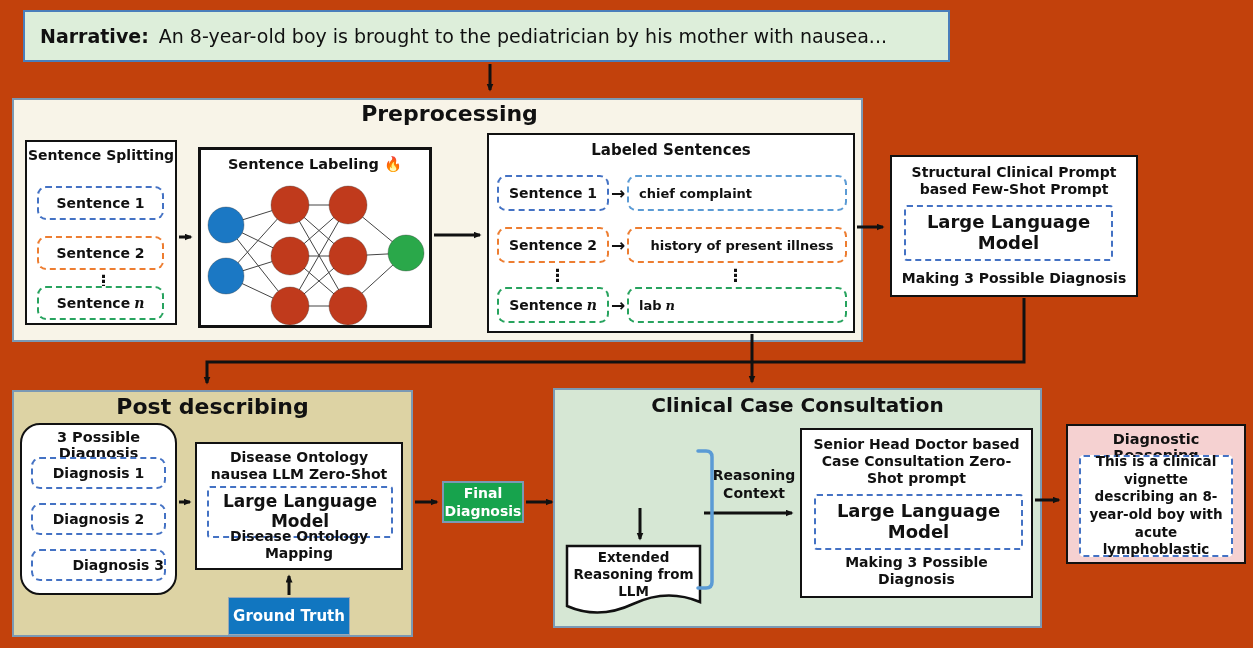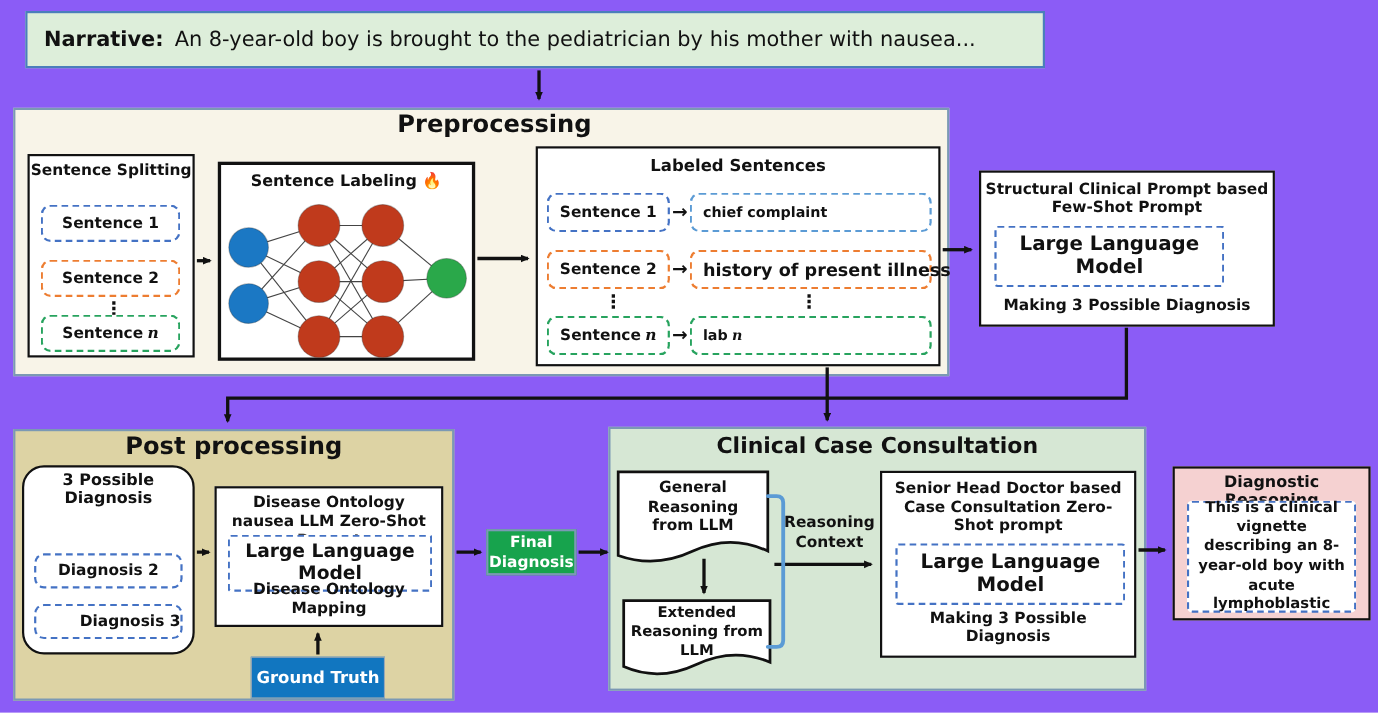--- a/index.html
+++ b/index.html
@@ -1,17 +1,17 @@
 <!DOCTYPE html>
 <html><head>
 <meta charset="utf-8">
 <style>
   html,body{margin:0;padding:0;background:#fff;}
   #canvas{
-    position:relative;width:1253px;height:648px;background:#8b5cf6;
+    position:relative;width:1253px;height:648px;background:#c2410c;
     font-family:"DejaVu Sans","Liberation Sans",sans-serif;color:#111;
     overflow:hidden;
   }
   .abs{position:absolute;box-sizing:border-box;}
   .section{position:absolute;box-sizing:border-box;border:2px solid #7b99b4;}
   .sec-title{position:absolute;left:0;right:0;text-align:center;font-weight:bold;}
   .wbox{position:absolute;box-sizing:border-box;background:#fff;border:2.5px solid #111;}
   .box-title{position:absolute;left:0;right:0;text-align:center;font-weight:bold;font-size:14px;}
   .dashed-item{
     position:absolute;box-sizing:border-box;background:#fff;border:2px dashed #4472c4;
@@ -112,51 +112,54 @@
     </div>
     <span class="mini-arrow" style="left:122px;top:48px;">→</span>
     <div class="dashed-item b-lblue" style="left:138px;top:40px;width:220px;height:36px;justify-content:flex-start;padding-left:10px;font-size:13px;">
       <span>chief complaint</span>
     </div>
 
     <div class="dashed-item b-orange" style="left:8px;top:92px;width:112px;height:36px;">
       <span>Sentence 2</span>
     </div>
     <span class="mini-arrow" style="left:122px;top:100px;">→</span>
-    <div class="dashed-item b-orange" style="left:138px;top:92px;width:220px;height:36px;justify-content:flex-start;padding-left:10px;font-size:16px;">
+    <div class="dashed-item b-orange" style="left:138px;top:92px;width:220px;height:36px;justify-content:center;padding-left:10px;font-size:13px;">
       <span>history of present illness</span>
     </div>
 
     <span class="vdots" style="left:60px;top:132px;">⋮</span>
     <span class="vdots" style="left:238px;top:132px;">⋮</span>
 
     <div class="dashed-item b-green" style="left:8px;top:152px;width:112px;height:36px;">
       <span>Sentence</span>
       <span class="mvar">n</span>
     </div>
     <span class="mini-arrow" style="left:122px;top:160px;">→</span>
     <div class="dashed-item b-green" style="left:138px;top:152px;width:220px;height:36px;justify-content:flex-start;padding-left:10px;font-size:13px;">
       <span>lab</span>
       <span class="mvar">n</span>
     </div>
   </div>
 
-  <div class="wbox" style="left:890px;top:155px;width:269px;height:142px;">
+  <div class="wbox" style="left:890px;top:155px;width:248px;height:142px;">
     <div class="small-note" style="top:7px;">Structural Clinical Prompt based Few-Shot Prompt</div>
     <div class="llm" style="left:12px;top:48px;width:209px;height:56px;font-size:18px;">
       <span>Large Language Model</span>
     </div>
     <div class="small-note" style="bottom:8px;">Making 3 Possible Diagnosis</div>
   </div>
 
   <div class="section" style="left:12px;top:390px;width:401px;height:247px;background:#ddd3a4;"></div>
-  <div class="sec-title" style="left:12px;width:401px;top:394px;font-size:22px;">Post processing</div>
+  <div class="sec-title" style="left:12px;width:401px;top:394px;font-size:22px;">Post describing</div>
 
   <div class="wbox" style="left:20px;top:423px;width:157px;height:172px;border-radius:20px;">
     <div class="box-title" style="top:4px;font-size:14.5px;">3 Possible Diagnosis</div>
+    <div class="dashed-item b-blue" style="left:9px;top:32px;width:135px;height:32px;font-weight:600;">
+      <span>Diagnosis 1</span>
+    </div>
     <div class="dashed-item b-blue" style="left:9px;top:78px;width:135px;height:32px;font-weight:600;">
       <span>Diagnosis 2</span>
     </div>
     <div class="dashed-item b-blue" style="left:9px;top:124px;width:135px;height:32px;font-weight:600;justify-content:flex-end;">
       <span>Diagnosis 3</span>
     </div>
   </div>
 
   <div class="wbox" style="left:195px;top:442px;width:208px;height:128px;">
     <div class="small-note" style="top:5px;">Disease Ontology nausea LLM Zero-Shot Prompt</div>
@@ -173,26 +176,20 @@
 
   <div class="abs" style="left:442px;top:481px;width:82px;height:42px;background:#17a34d;border:2px solid #7b99b4;
               display:flex;align-items:center;justify-content:center;text-align:center;color:#fff;
               font-weight:bold;font-size:14px;line-height:1.3;">
     <span>Final Diagnosis</span>
   </div>
 
   <div class="section" style="left:553px;top:388px;width:489px;height:240px;background:#d6e7d4;"></div>
   <div class="sec-title" style="left:553px;width:489px;top:393px;font-size:20px;">Clinical Case Consultation</div>
 
-  <div class="abs" style="left:560px;top:427px;width:140px;height:100px;">
-    <svg width="140" height="100" viewBox="0 0 140 100">
-      <path d="M2,2 L138,2 L138,74 Q104,58 70,74 Q36,90 2,78 Z" fill="#ffffff" stroke="#111" stroke-width="2.5"></path>
-    </svg>
-    <div class="doc-text" style="left:8px;top:8px;width:124px;">General Reasoning from LLM</div>
-  </div>
 
   <div class="abs" style="left:565px;top:544px;width:137px;height:80px;">
     <svg width="137" height="80" viewBox="0 0 137 80">
       <path d="M2,2 L135,2 L135,58 Q102,44 68,60 Q34,76 2,62 Z" fill="#ffffff" stroke="#111" stroke-width="2.5"></path>
     </svg>
     <div class="doc-text" style="left:6px;top:5px;width:125px;font-size:13.5px;">Extended Reasoning from LLM</div>
   </div>
 
   <div class="abs" style="left:712px;top:466px;width:84px;text-align:center;font-weight:600;font-size:14px;line-height:1.3;">Reasoning Context</div>
 

